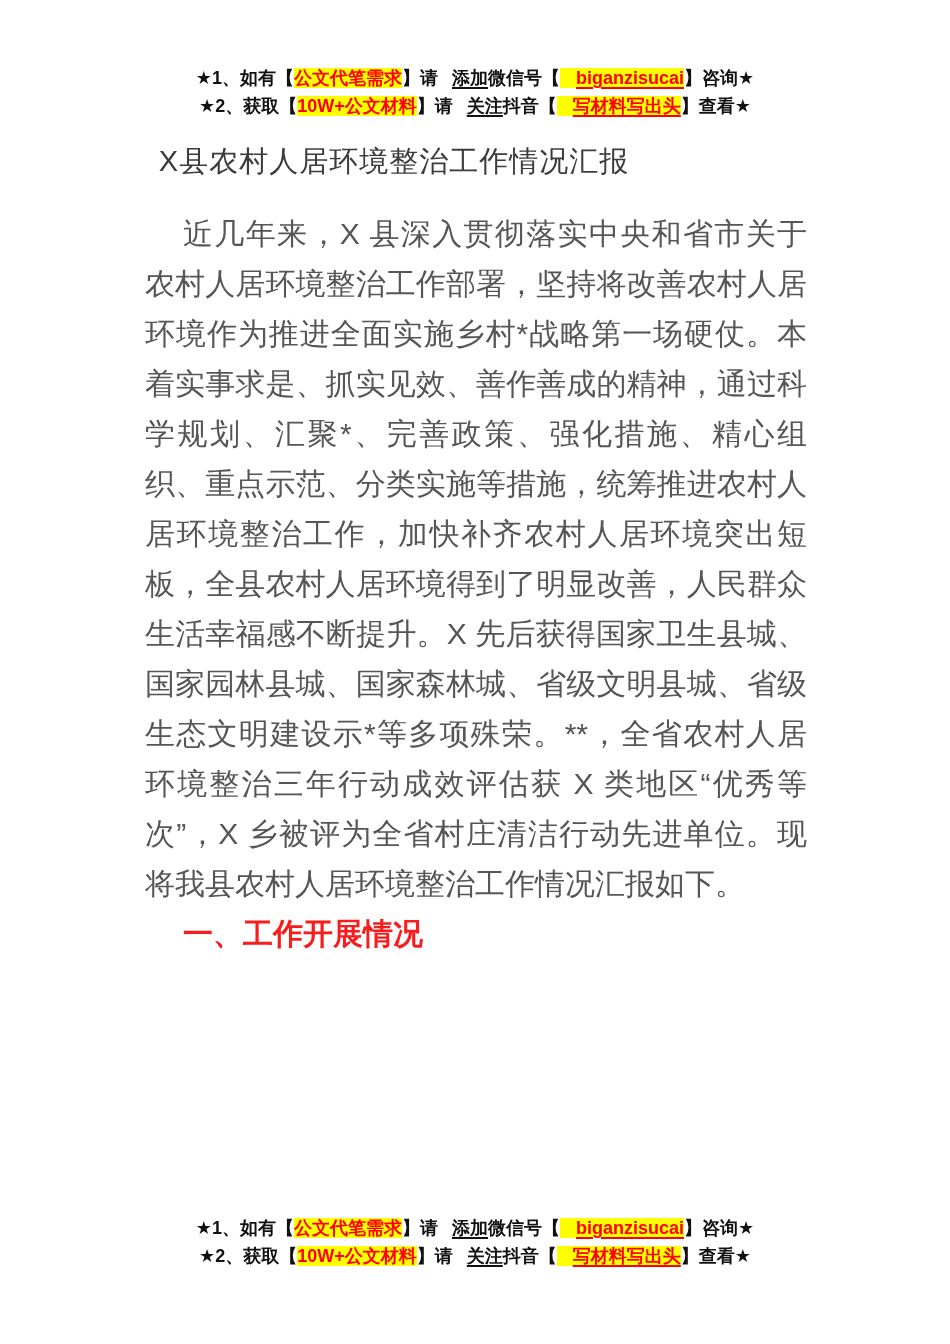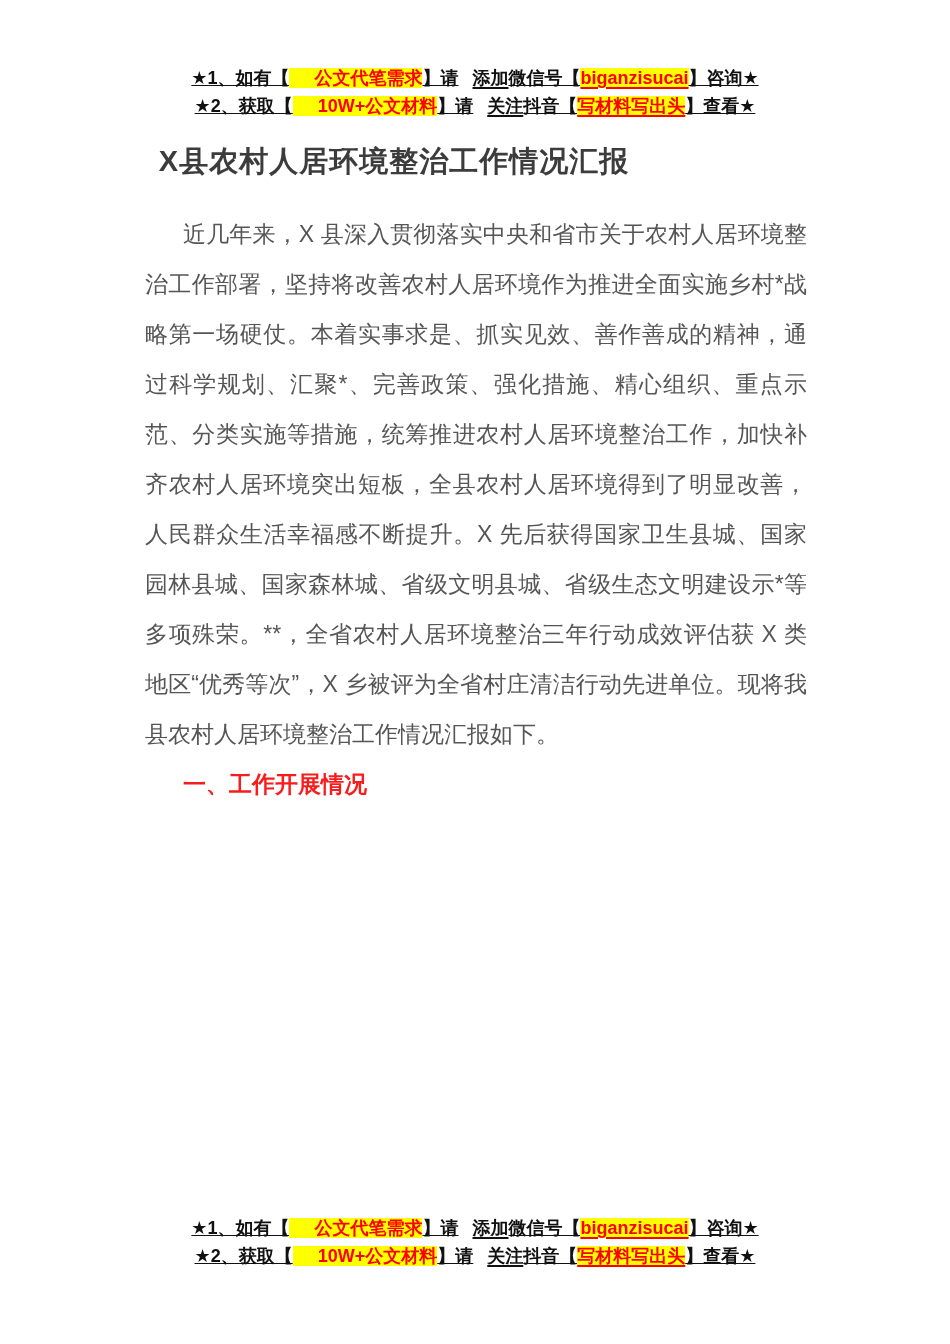--- a/index.html
+++ b/index.html
@@ -19,36 +19,36 @@
   .page{width:950px;height:1344px;position:relative;background:#ffffff;}
 
   
   .promo{
     position:absolute;left:0;width:950px;text-align:center;
     font-size:18px;font-weight:bold;color:var(--promo-text);
     line-height:28px;background:#ffffff;z-index:2;
   }
   .promo-header{top:64px;}
   .promo-footer{top:1214px;}
-  .seg-plain{color:var(--promo-text);text-decoration:underline;}
-  .seg-hl{color:var(--promo-red);background:var(--highlight);padding-left:25px;}
+  .seg-plain{color:var(--promo-text);}
+  .seg-hl{color:var(--promo-red);background:var(--highlight);}
   .seg-ul{color:var(--promo-text);text-decoration:underline;text-decoration-thickness:2px;text-underline-offset:3px;margin-left:14px;}
-  .seg-hl-ul{color:var(--promo-red);background:var(--highlight);text-decoration:underline;text-decoration-color:var(--promo-red);text-decoration-thickness:2px;text-underline-offset:3px;}
+  .seg-hl-ul{color:var(--promo-red);background:var(--highlight);text-decoration:underline;text-decoration-color:var(--promo-red);text-decoration-thickness:2px;text-underline-offset:3px;padding-left:16px;}
 
   
   .doc-title{
     position:absolute;top:142px;left:0;width:788px;text-align:center;
-    font-size:29px;font-weight:bold;color:var(--title-text);
+    font-size:29px;font-weight:normal;color:var(--title-text);
     letter-spacing:1px;
   }
 
   
   .content{
     position:absolute;top:209px;left:145px;width:662px;
-    font-size:23px;line-height:50px;color:var(--body-text);
+    font-size:30px;line-height:50px;color:var(--body-text);
     text-align:justify;
   }
   .content p{text-indent:38px;}
   .section-heading{
     text-indent:38px;color:var(--heading-red);font-weight:bold;
   }
   .bold-lead{font-weight:bold;color:#4c4c4c;}
 </style>
 </head>
 <body>

